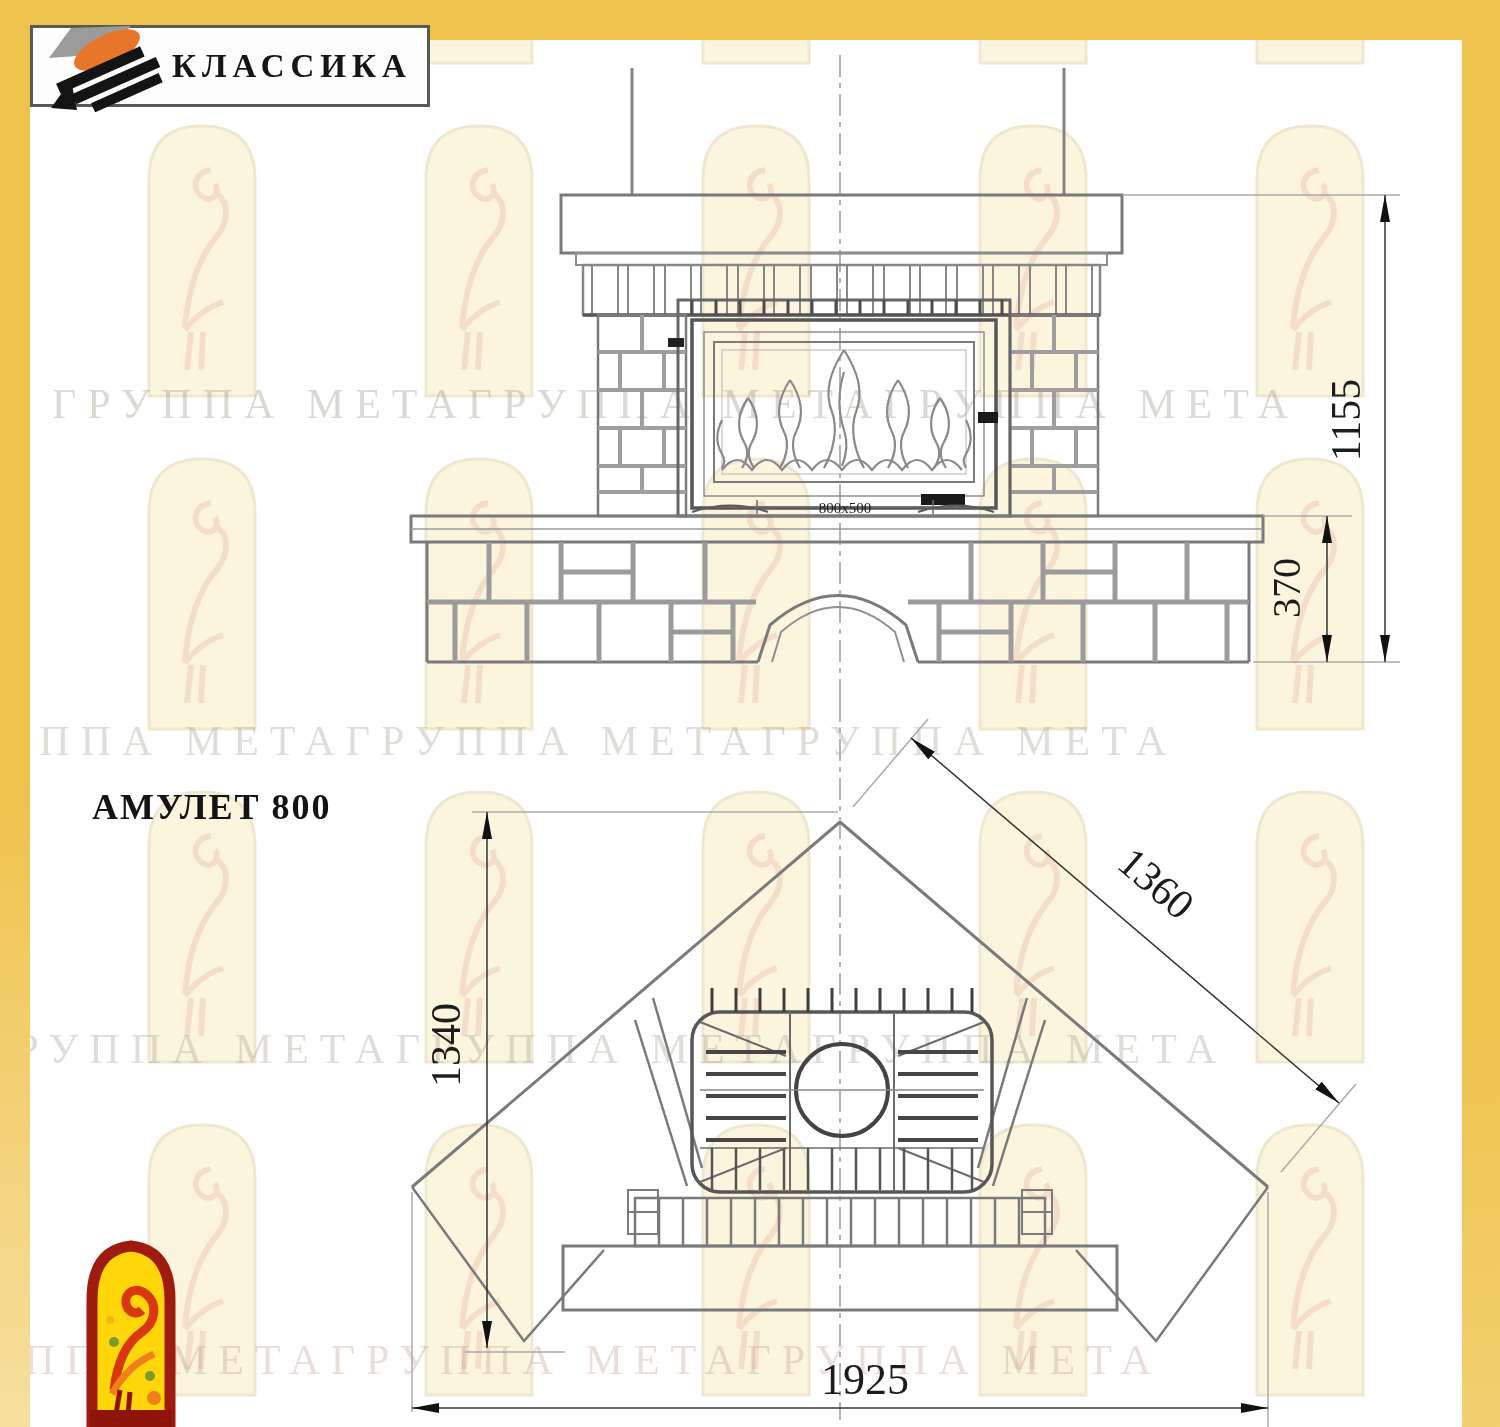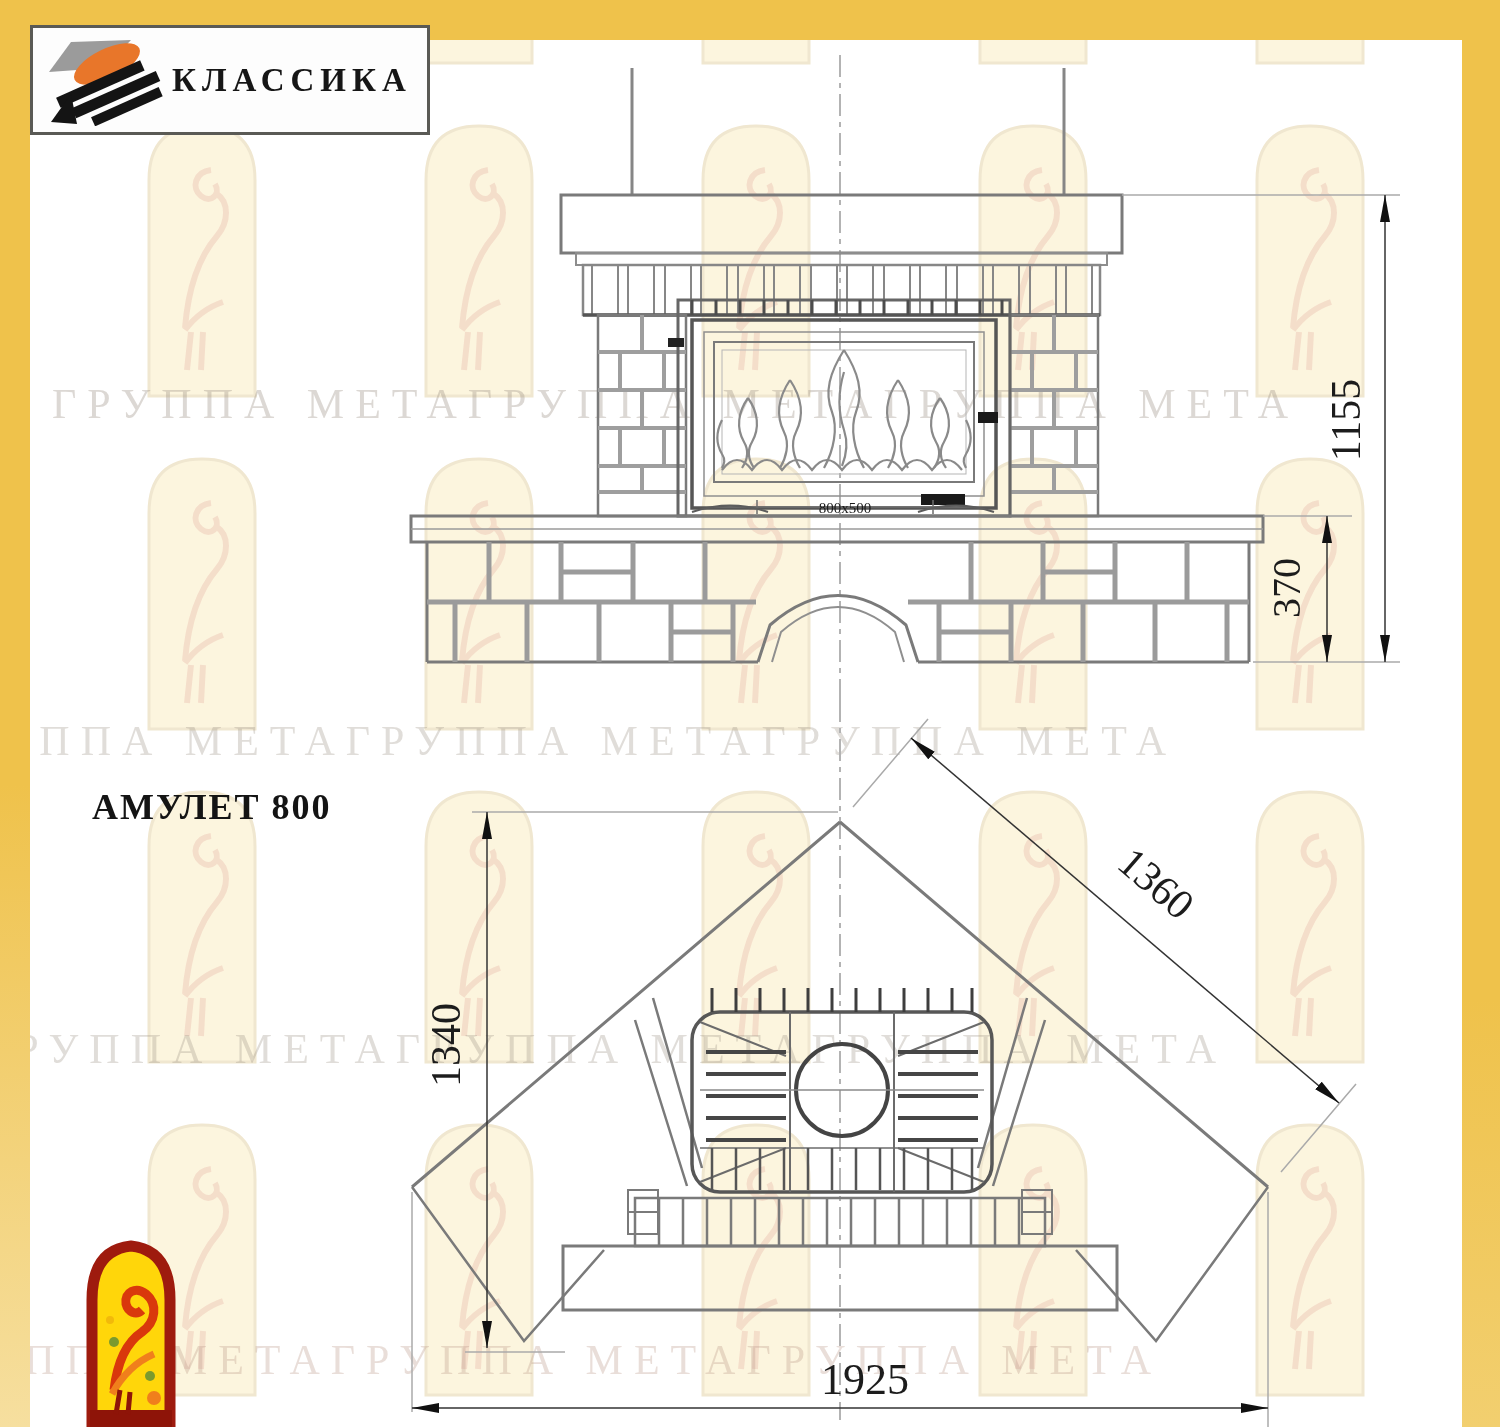--- a/index.html
+++ b/index.html
@@ -9,21 +9,21 @@
     background:#ffffff;
     overflow:hidden;
     font-family:"Liberation Serif", serif;
   }
   .art{position:absolute;left:0;top:0;z-index:1;}
   .border{position:absolute;z-index:6;}
   .border.top{left:0;top:0;width:1500px;height:40px;background:#EFC24B;}
   .border.left{left:0;top:0;width:30px;height:1427px;background:linear-gradient(#EFC24B 55%,#F6DF9F);}
   .border.right{left:1462px;top:0;width:38px;height:1427px;background:linear-gradient(#EFC24B 70%,#F2CF6F);}
   .brandbox{
-    position:absolute;left:30px;top:25px;width:400px;height:110px;
+    position:absolute;left:30px;top:25px;width:400px;height:82px;
     background:#fdfdfd;border:3px solid #5a5a55;box-sizing:border-box;
     z-index:7;display:flex;align-items:center;
   }
   .brandicon{width:125px;height:92px;margin-left:8px;flex:0 0 auto;}
   .brandtext{margin-left:6px;color:#161616;}
   .brandtext .l1{font-size:33px;letter-spacing:6px;font-weight:600;line-height:36px;}
   .brandtext .l2{font-size:33px;letter-spacing:6px;font-weight:600;line-height:36px;}
   .doc-title{
     position:absolute;left:92px;top:786px;z-index:5;
     font-size:36px;font-weight:bold;letter-spacing:2px;color:#141414;

